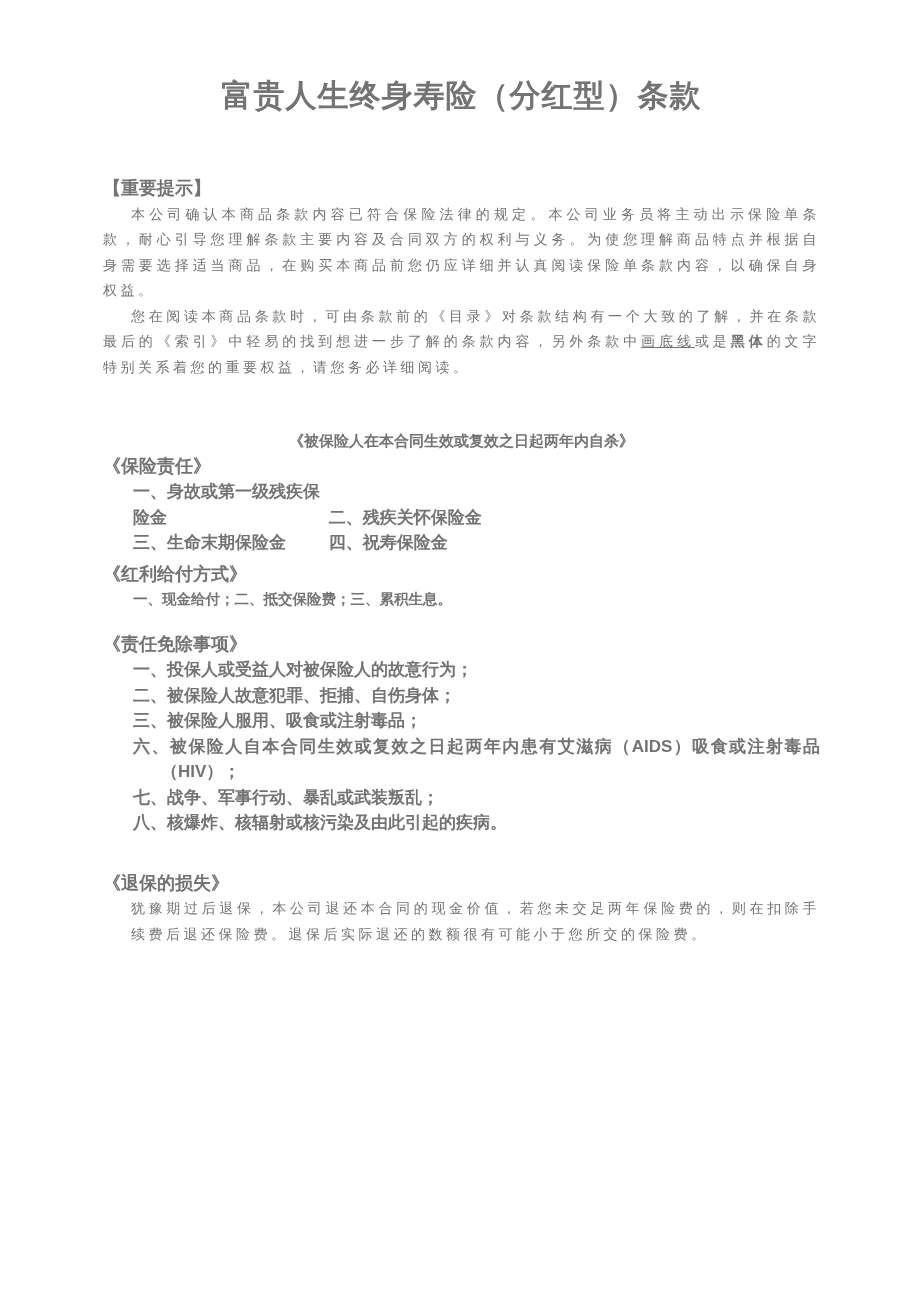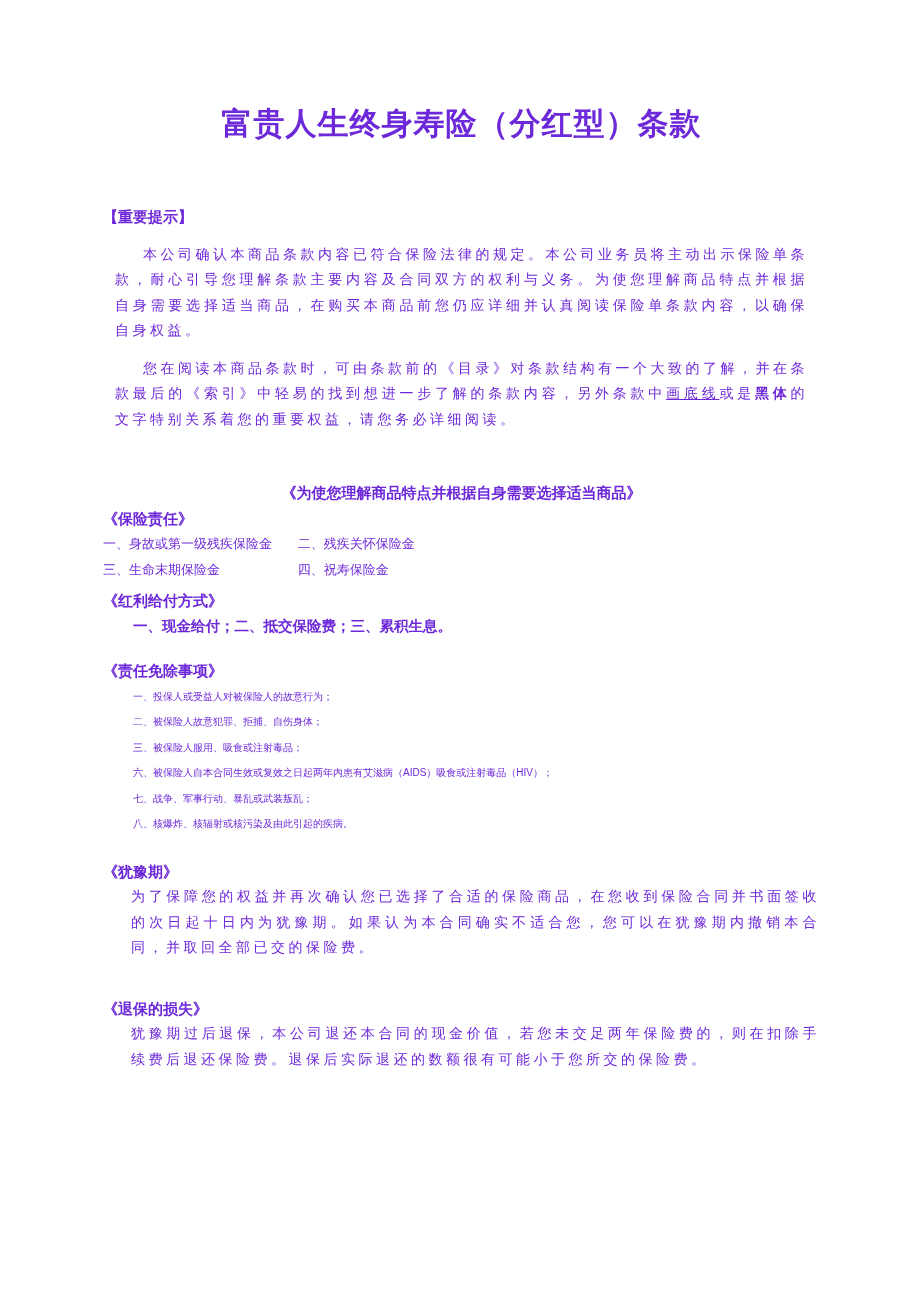--- a/index.html
+++ b/index.html
@@ -8,93 +8,94 @@
     padding: 0;
     background: #ffffff;
   }
   .page {
     position: relative;
     width: 920px;
     height: 1302px;
     margin: 0 auto;
     background: #ffffff;
     box-sizing: border-box;
-    padding: 104px 100px 0 103px;
+    padding: 76px 100px 0 103px;
     font-family: "Liberation Serif", "DejaVu Serif", serif;
     font-size: 14px;
     line-height: 25.5px;
-    color: #6d28d9;
+    color: #737373;
     overflow: hidden;
   }
   .doc-title {
     margin: 0;
     font-size: 31px;
     line-height: 40px;
     font-weight: bold;
     text-align: center;
     letter-spacing: 1px;
     font-family: "Liberation Serif", "DejaVu Serif", serif;
   }
   .sec {
     margin: 0;
   }
   .sec-heading {
     font-family: "Liberation Sans", "DejaVu Sans", sans-serif;
     font-weight: bold;
-    font-size: 15px;
+    font-size: 18px;
     line-height: 25.5px;
   }
   .heading-important {
     margin-top: 60px;
   }
   .body-para {
-    margin: 12px;
+    margin: 0;
     text-indent: 28px;
     text-align: justify;
     letter-spacing: 3.5px;
   }
   .u { text-decoration: underline; }
   .b {
     font-weight: bold;
     font-family: "Liberation Sans", "DejaVu Sans", sans-serif;
   }
   .core-note {
     margin-top: 48px;
     text-align: center;
     font-family: "Liberation Sans", "DejaVu Sans", sans-serif;
     font-weight: bold;
     font-size: 15px;
     line-height: 25.5px;
   }
   .two-col {
+    margin-left: 30px;
     font-family: "Liberation Sans", "DejaVu Sans", sans-serif;
-    font-weight: normal;
-    font-size: 13px;
+    font-weight: bold;
+    font-size: 17px;
   }
   .col-l {
     display: inline-block;
     width: 191px;
   }
   .bold-line {
     margin-left: 30px;
     font-family: "Liberation Sans", "DejaVu Sans", sans-serif;
     font-weight: bold;
     font-size: 14.5px;
   }
   .sec-dividend { margin-top: 6px; }
   .sec-exemption { margin-top: 19px; }
   .sec-hesitation { margin-top: 22px; }
   .sec-surrender { margin-top: 35px; }
   .ex-item {
     margin-left: 30px;
     padding-left: 28px;
     text-indent: -28px;
     font-family: "Liberation Sans", "DejaVu Sans", sans-serif;
-    font-weight: normal;
-    font-size: 10px;
+    font-weight: bold;
+    font-size: 17px;
     text-align: justify;
   }
   .block-para {
     margin: 0 0 0 28px;
     text-align: justify;
     letter-spacing: 3.5px;
   }
 </style>
 </head>
 <body>
@@ -102,21 +103,21 @@
 <div class="page">
 
   <h1 class="doc-title">富贵人生终身寿险（分红型）条款</h1>
 
   <section class="sec">
     <div class="sec-heading heading-important">【重要提示】</div>
     <p class="body-para">本公司确认本商品条款内容已符合保险法律的规定。本公司业务员将主动出示保险单条款，耐心引导您理解条款主要内容及合同双方的权利与义务。为使您理解商品特点并根据自身需要选择适当商品，在购买本商品前您仍应详细并认真阅读保险单条款内容，以确保自身权益。</p>
     <p class="body-para"><span>您在阅读本商品条款时，可由条款前的《目录》对条款结构有一个大致的了解，并在条款最后的《索引》中轻易的找到想进一步了解的条款内容，另外条款中</span><span class="u">画底线</span><span>或是</span><span class="b">黑体</span><span>的文字特别关系着您的重要权益，请您务必详细阅读。</span></p>
   </section>
 
-  <div class="core-note">《为使您理解商品特点并根据自身需要选择适当商品》</div>
+  <div class="core-note">《被保险人在本合同生效或复效之日起两年内自杀》</div>
 
   <section class="sec">
     <div class="sec-heading">《保险责任》</div>
     <div class="two-col">
       <span class="col-l">一、身故或第一级残疾保险金</span>
       <span class="col-r">二、残疾关怀保险金</span>
     </div>
     <div class="two-col">
       <span class="col-l">三、生命末期保险金</span>
       <span class="col-r">四、祝寿保险金</span>
@@ -131,23 +132,19 @@
   <section class="sec sec-exemption">
     <div class="sec-heading">《责任免除事项》</div>
     <div class="ex-item">一、投保人或受益人对被保险人的故意行为；</div>
     <div class="ex-item">二、被保险人故意犯罪、拒捕、自伤身体；</div>
     <div class="ex-item">三、被保险人服用、吸食或注射毒品；</div>
     <div class="ex-item">六、被保险人自本合同生效或复效之日起两年内患有艾滋病（AIDS）吸食或注射毒品（HIV）；</div>
     <div class="ex-item">七、战争、军事行动、暴乱或武装叛乱；</div>
     <div class="ex-item">八、核爆炸、核辐射或核污染及由此引起的疾病。</div>
   </section>
 
-  <section class="sec sec-hesitation">
-    <div class="sec-heading">《犹豫期》</div>
-    <p class="block-para">为了保障您的权益并再次确认您已选择了合适的保险商品，在您收到保险合同并书面签收的次日起十日内为犹豫期。如果认为本合同确实不适合您，您可以在犹豫期内撤销本合同，并取回全部已交的保险费。</p>
-  </section>
 
   <section class="sec sec-surrender">
     <div class="sec-heading">《退保的损失》</div>
     <p class="block-para">犹豫期过后退保，本公司退还本合同的现金价值，若您未交足两年保险费的，则在扣除手续费后退还保险费。退保后实际退还的数额很有可能小于您所交的保险费。</p>
   </section>
 
 </div>
 
 </body></html>

